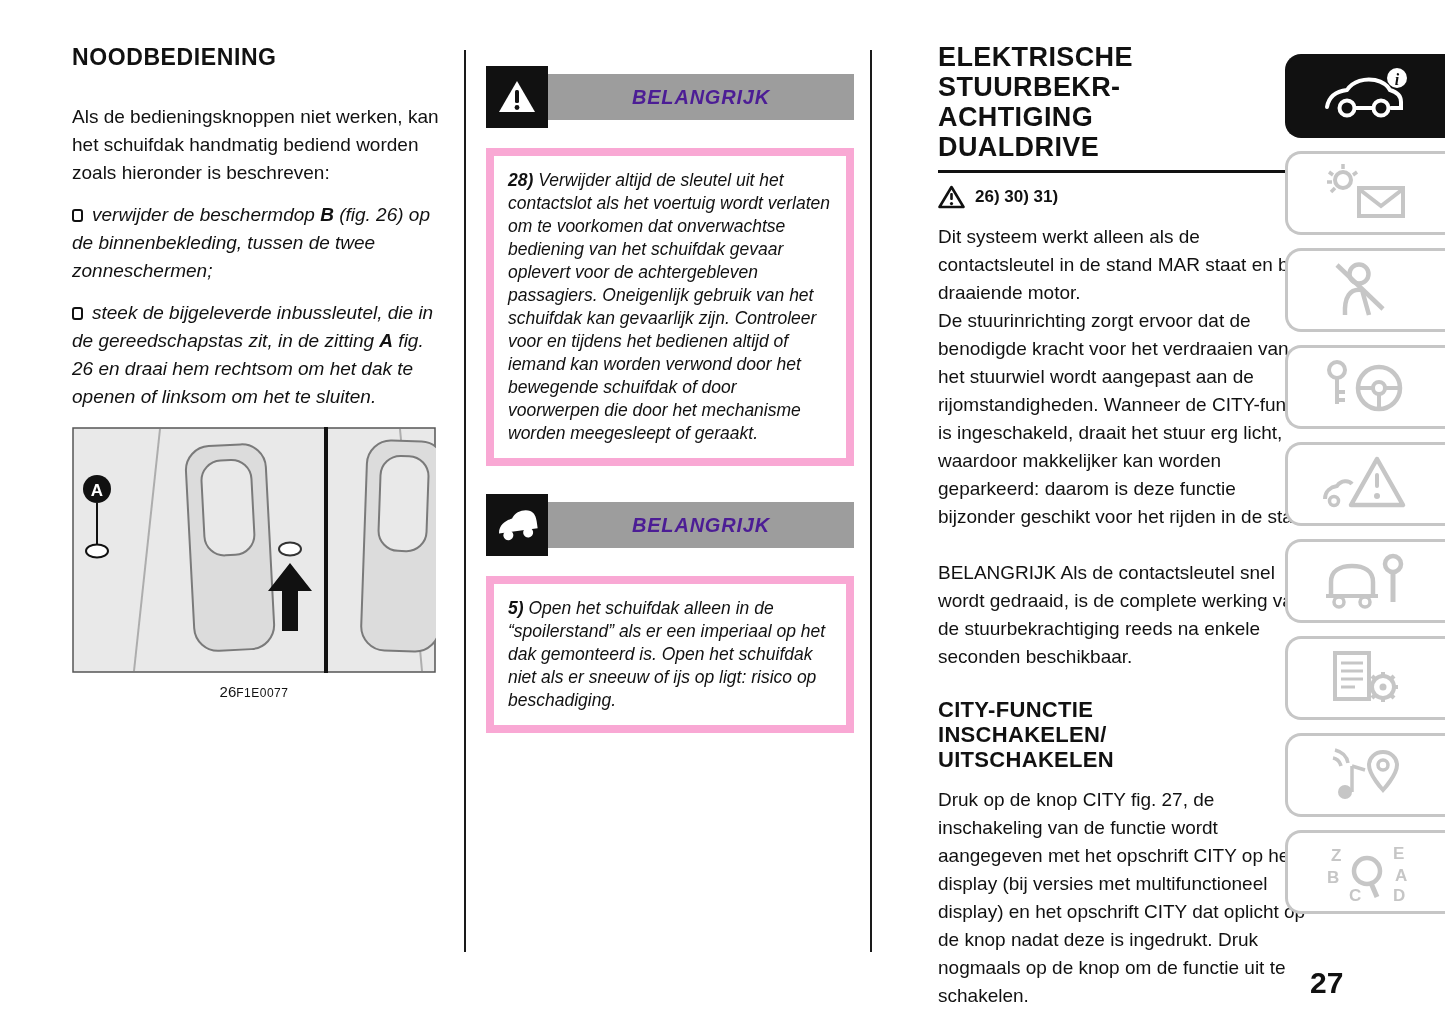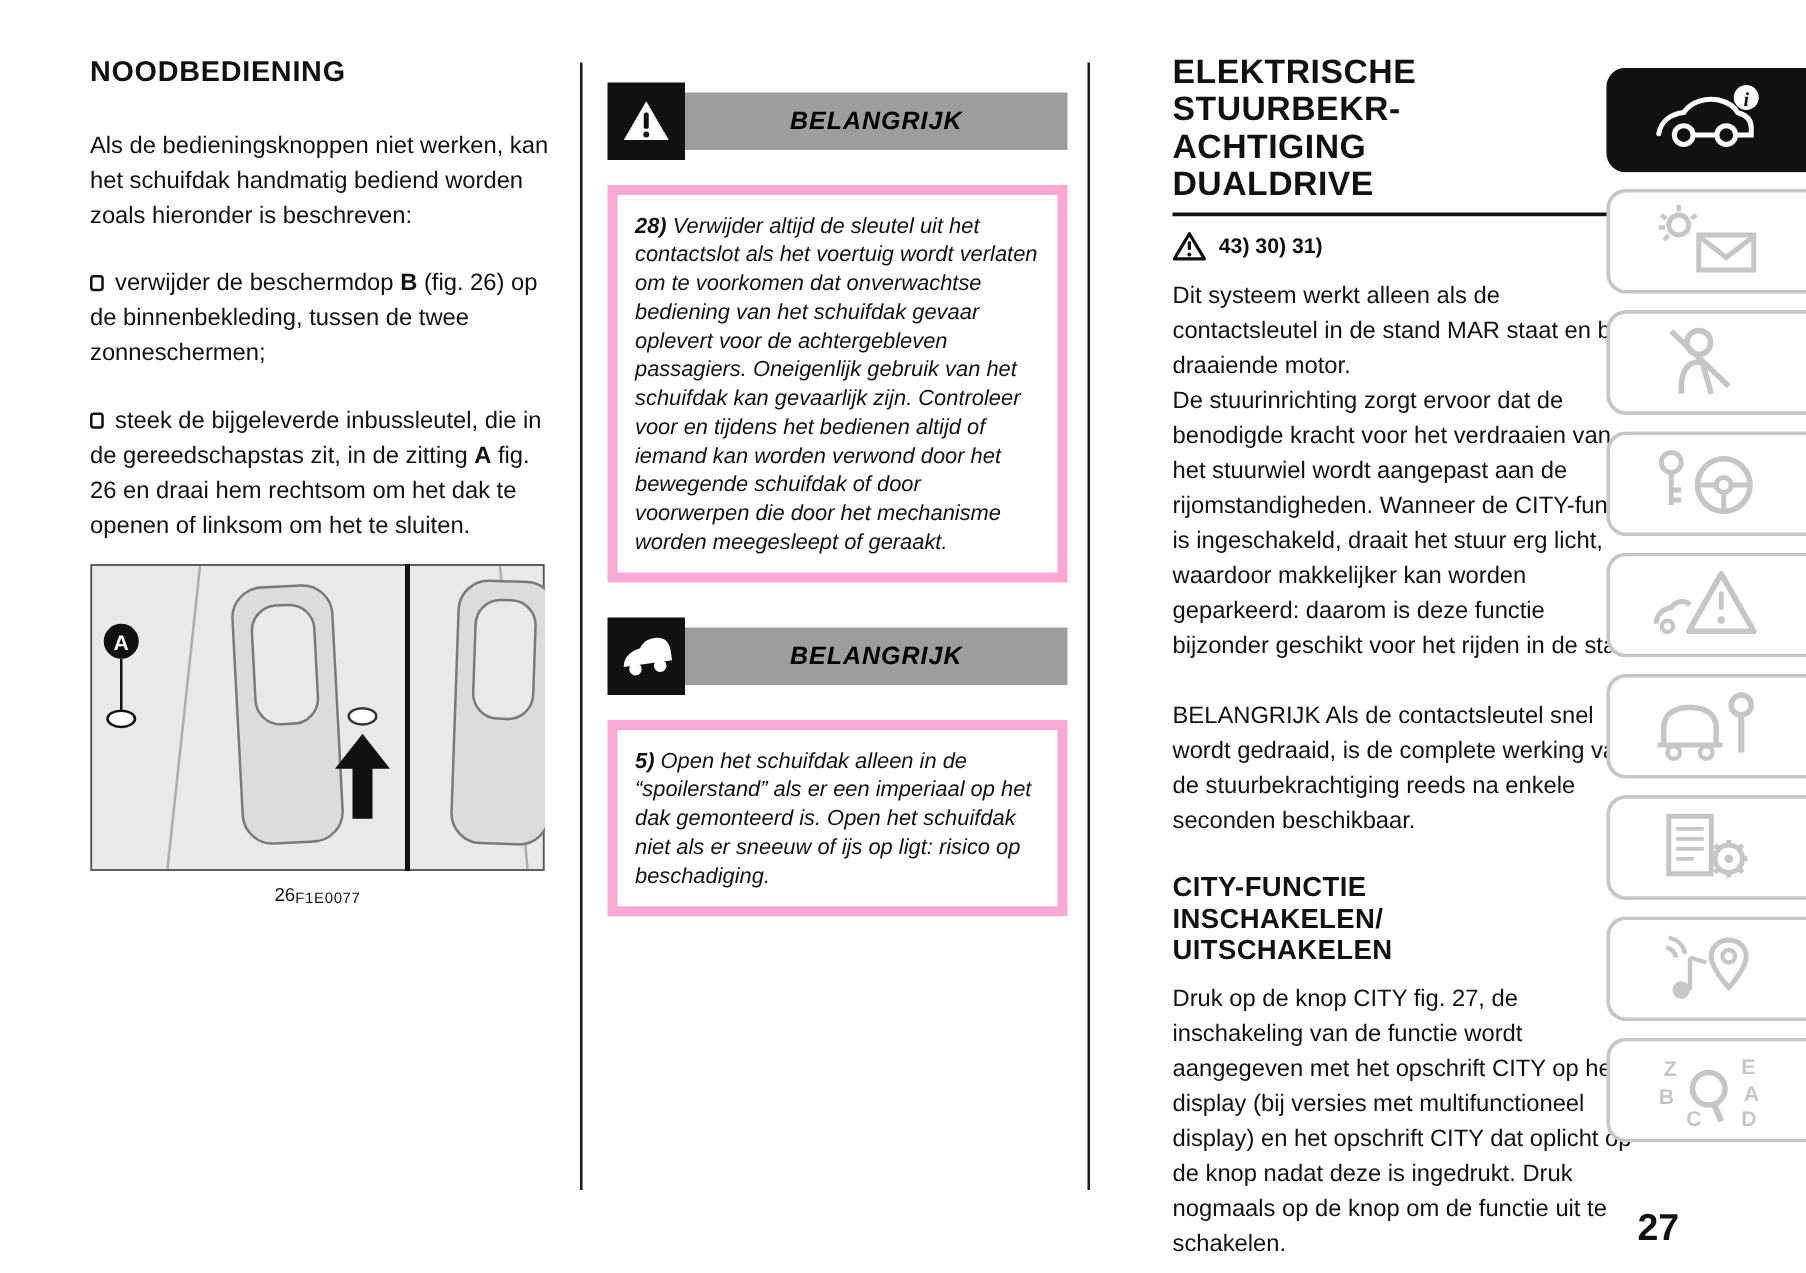--- a/index.html
+++ b/index.html
@@ -15,40 +15,40 @@
   .col-left  { position:absolute; left:72px;  top:44px; width:372px; }
   .col-mid   { position:absolute; left:486px; top:66px; width:368px; }
   .col-right { position:absolute; left:938px; top:42px; width:380px; }
   .vdiv { position:absolute; top:50px; width:2px; height:902px; background:#1a1a1a; }
   #divider-1 { left:464px; }
   #divider-2 { left:870px; }
 
   
   .section-heading { font-size:23px; font-weight:bold; letter-spacing:.6px; margin:0 0 32px; }
   .body-text { font-size:19px; line-height:28px; margin:0 0 12px; }
-  .bullet { margin-top:26px; }
+  .bullet { margin-top:14px;font-style:italic; }
   .sq {
     display:inline-block; width:11px; height:13px;
     border:2.5px solid #111; border-radius:3px;
     margin-right:9px; transform:translateY(1px);
   }
   .figure-wrap { margin-top:16px; width:364px; }
   .figure-caption { display:flex; justify-content:center; align-items:flex-end; margin-top:6px; }
   .fig-num  { font-size:15px; }
   .fig-code { font-size:12px; letter-spacing:.5px; }
 
   
   .warn-block { margin-bottom:28px; }
   .warn-header { display:flex; align-items:center; }
   .warn-icon {
     width:62px; height:62px; background:#111; flex:0 0 auto;
     display:flex; align-items:center; justify-content:center;
   }
   .warn-bar {
-    flex:1; height:46px; background:#9d9d9d; color:#000000;
+    flex:1; height:46px; background:#9d9d9d; color:#4c1d95;
     display:flex; align-items:center; justify-content:center;
     font-size:20px; font-weight:bold; font-style:italic; letter-spacing:.8px;
   }
   .warn-box {
     margin-top:20px; border:8px solid #f9a8d4; padding:13px 14px;
     font-style:italic; font-size:17.5px; line-height:23px;
   }
   .warn-ref { font-weight:bold; }
 
   
@@ -168,21 +168,21 @@
 ACHTIGING
 DUALDRIVE</h1>
   <div class="rule"></div>
 
   <div class="warn-refs">
     <svg width="27" height="24" viewBox="0 0 27 24">
       <path d="M13.5 2 L25.5 22 L1.5 22 Z" fill="none" stroke="#111" stroke-width="2.6" stroke-linejoin="round"></path>
       <rect x="12.2" y="8" width="2.6" height="7" rx="1" fill="#111"></rect>
       <circle cx="13.5" cy="18.6" r="1.6" fill="#111"></circle>
     </svg>
-    <b>43) 30) 31)</b>
+    <b>26) 30) 31)</b>
   </div>
 
   <p class="rc-para pre">Dit systeem werkt alleen als de contactsleutel in de stand MAR staat en bij draaiende motor.
 De stuurinrichting zorgt ervoor dat de benodigde kracht voor het verdraaien van het stuurwiel wordt aangepast aan de rijomstandigheden. Wanneer de CITY-functie is ingeschakeld, draait het stuur erg licht, waardoor makkelijker kan worden geparkeerd: daarom is deze functie bijzonder geschikt voor het rijden in de stad.</p>
   <p class="rc-para rc-gap">BELANGRIJK Als de contactsleutel snel wordt gedraaid, is de complete werking van de stuurbekrachtiging reeds na enkele seconden beschikbaar.</p>
 
   <h2 class="subheading pre">CITY-FUNCTIE
 INSCHAKELEN/
 UITSCHAKELEN</h2>
   <p class="rc-para">Druk op de knop CITY fig. 27, de inschakeling van de functie wordt aangegeven met het opschrift CITY op het display (bij versies met multifunctioneel display) en het opschrift CITY dat oplicht op de knop nadat deze is ingedrukt. Druk nogmaals op de knop om de functie uit te schakelen.</p>

